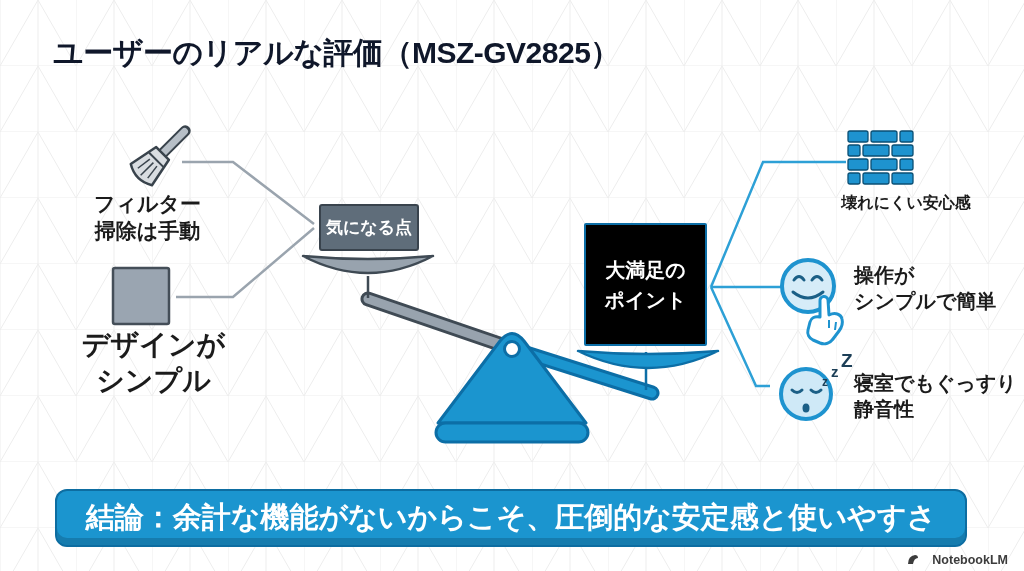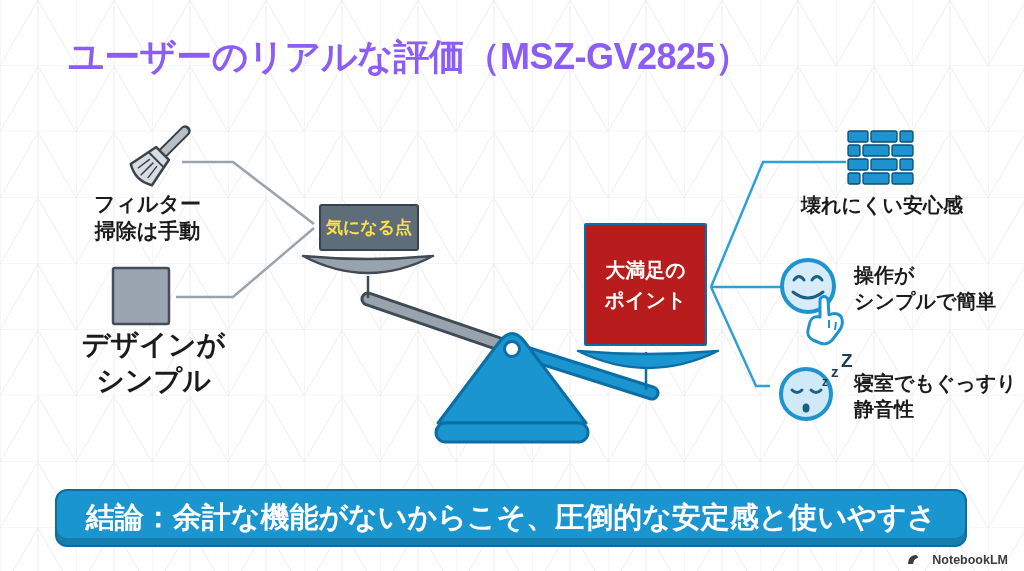--- a/index.html
+++ b/index.html
@@ -3,39 +3,39 @@
 <meta charset="utf-8">
 <style>
   html,body{margin:0;padding:0;background:#e8e8e8;}
   .slide{
     position:relative;width:1024px;height:571px;background:#ffffff;
     overflow:hidden;font-family:"Liberation Sans","DejaVu Sans",sans-serif;
   }
   .bg-pattern{position:absolute;inset:0;z-index:0;}
   .diagram{position:absolute;inset:0;z-index:1;}
   .title{
-    position:absolute;left:68px;top:33px;width:900px;
-    font-size:36px;font-weight:900;color:#8b5cf6;letter-spacing:-0.5px;z-index:2;
+    position:absolute;left:53px;top:33px;width:900px;
+    font-size:30px;font-weight:900;color:#0f172a;letter-spacing:-0.5px;z-index:2;
   }
   .lbl{position:absolute;z-index:2;color:#1b1b1b;font-weight:800;line-height:1.28;font-family:Liberation Serif, serif;}
   .lbl.center{text-align:center;}
   .lbl-left1{left:50px;top:191px;width:195px;font-size:21px;}
   .lbl-left2{left:56px;top:327px;width:195px;font-size:28px;}
-  .lbl-right1{left:784px;top:193px;width:196px;font-size:20px;}
+  .lbl-right1{left:808px;top:193px;width:196px;font-size:16px;}
   .lbl-right2{left:854px;top:263px;width:180px;font-size:20px;}
   .lbl-right3{left:854px;top:371px;width:180px;font-size:20px;}
   .concern-box{
     position:absolute;left:319px;top:204px;width:100px;height:47px;z-index:2;
     background:#5f6d7a;border:2.5px solid #39434d;border-radius:3px;
     display:flex;align-items:center;justify-content:center;
-    color:#fde047;font-size:17px;font-weight:800;box-sizing:border-box;
+    color:#ffffff;font-size:17px;font-weight:800;box-sizing:border-box;
   }
   .satisfaction-box{
     position:absolute;left:584px;top:223px;width:123px;height:123px;z-index:2;
-    background:#b91c1c;border:2.5px solid #0c6ea6;border-radius:2px;
+    background:#000000;border:2.5px solid #0c6ea6;border-radius:2px;
     display:flex;flex-direction:column;align-items:center;justify-content:center;
     color:#fff;font-size:20px;font-weight:800;line-height:1.5;box-sizing:border-box;
   }
   .banner{
     position:absolute;left:55px;top:489px;width:912px;height:58px;z-index:2;
     background:#1b95cf;border:2px solid #0d6da1;border-radius:12px;box-sizing:border-box;
     box-shadow:inset 0 -7px 0 rgba(10,60,90,0.28);
     display:flex;align-items:center;justify-content:center;
     color:#fff;font-size:29px;font-weight:900;letter-spacing:0;
   }

